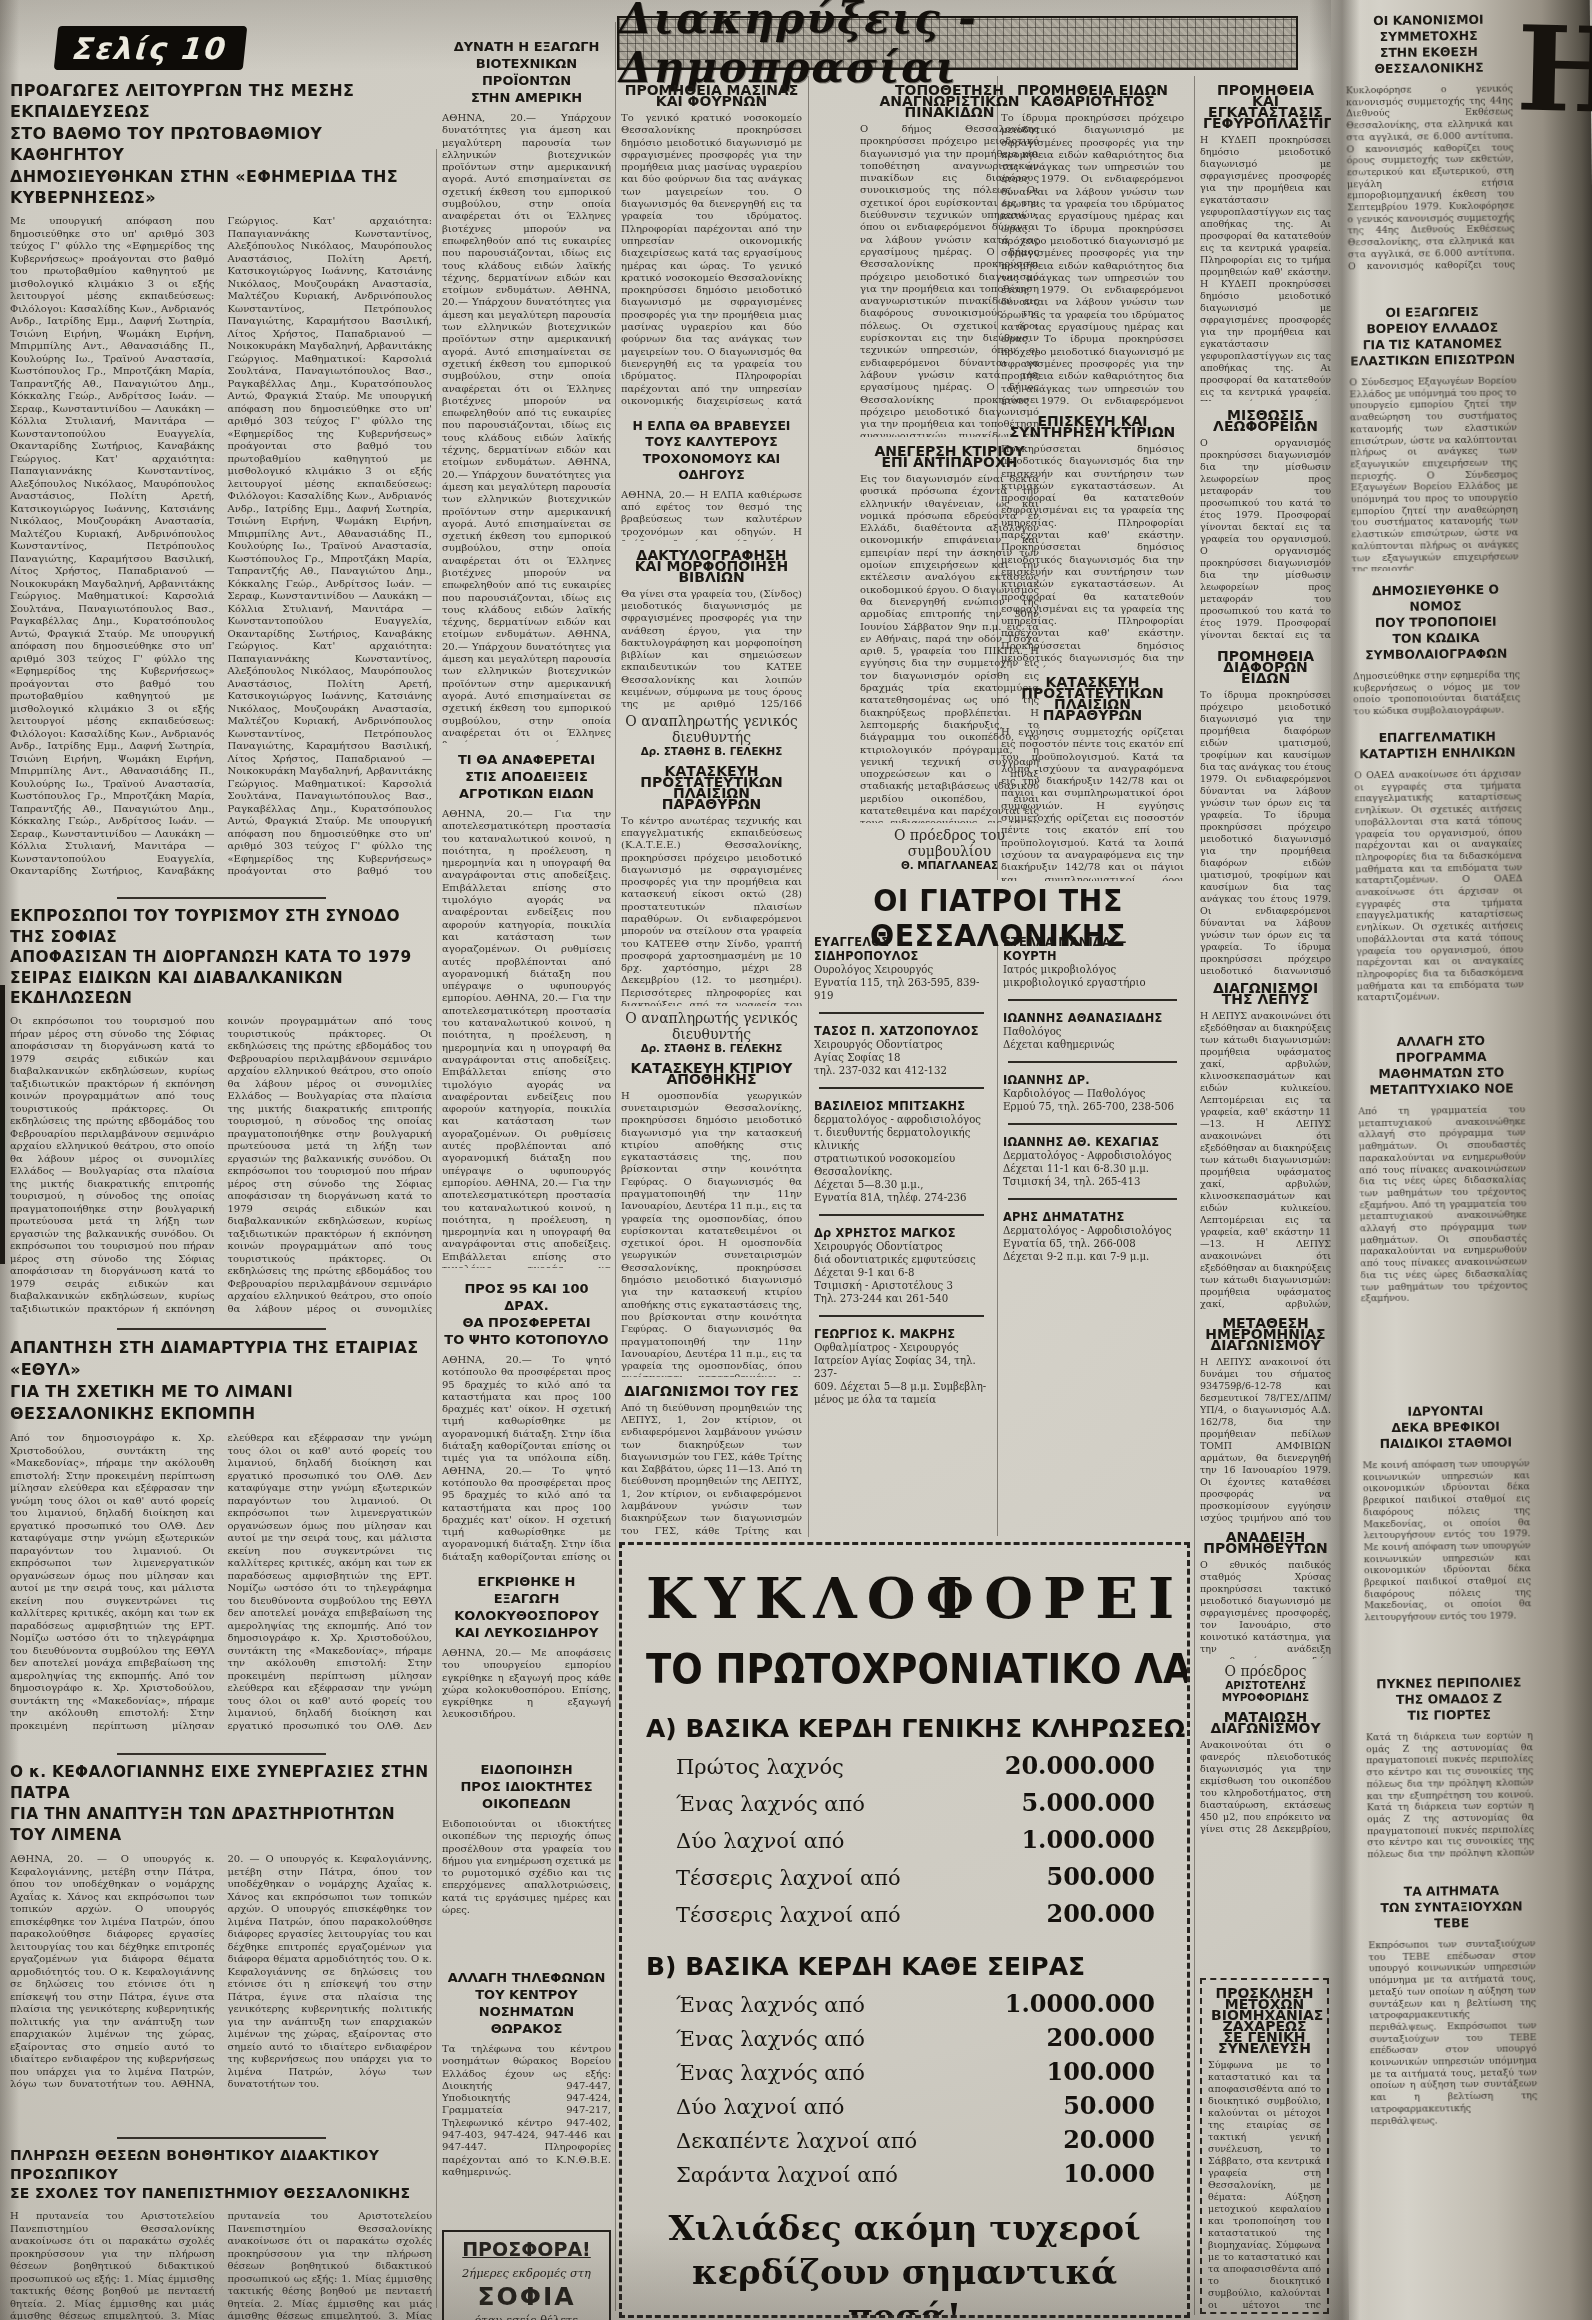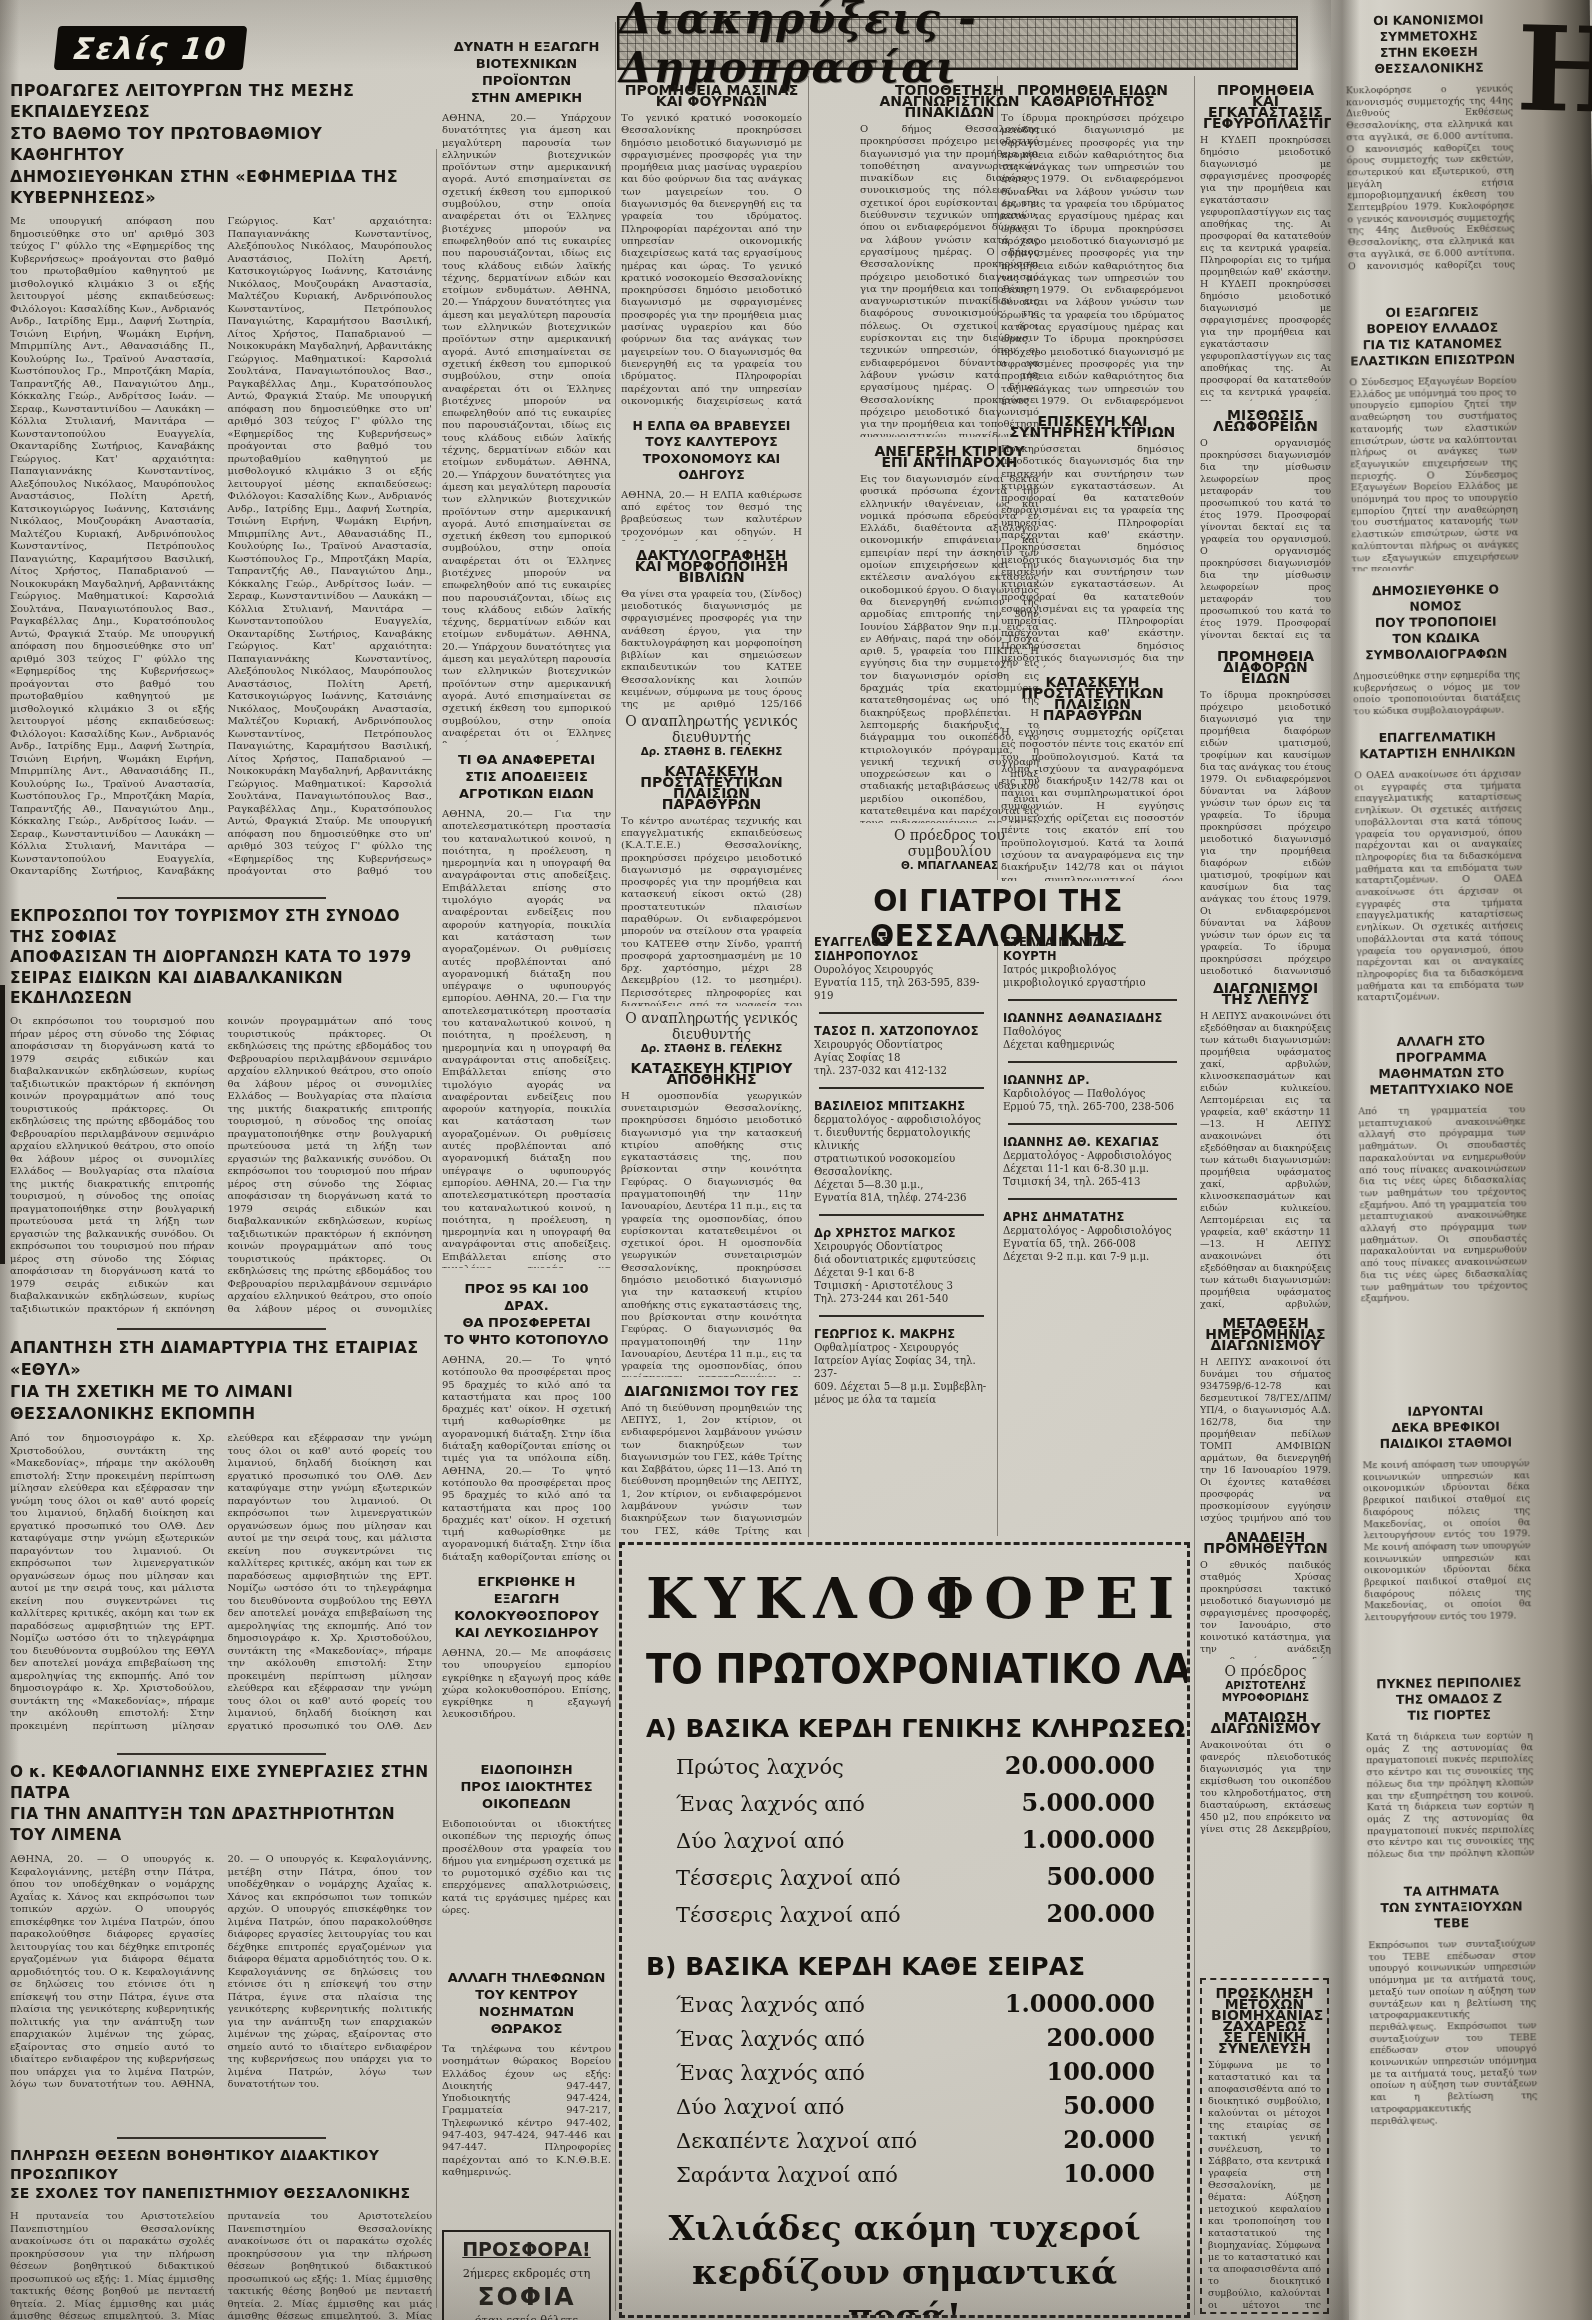--- a/index.html
+++ b/index.html
@@ -36,21 +36,21 @@
   .ch{font-family:"DejaVu Sans",sans-serif;font-weight:bold;font-size:13px;line-height:17px;text-align:center;color:#191611;margin:0 2px 6px;}
   .cb{font-size:10px;line-height:12.3px;text-align:justify;overflow:hidden;color:#2e2b25;}
   #c0h{margin-top:4px;} #c0b{height:631px;}
   #c1h{margin-top:8px;} #c1b{height:460px;}
   #c2h{margin-top:12px;} #c2b{height:209px;}
   #c3h{margin-top:10px;} #c3b{height:100px;}
   #c4h{margin-top:14px;} #c4b{height:145px;}
   #c5h{margin-top:6px;}  #c5b{height:175px;}
   #prosfora{margin-top:12px;border:2px solid #24211c;height:195px;text-align:center;padding:6px 4px;box-sizing:border-box;}
   #prosfora .pt{font:bold 19px "DejaVu Sans",sans-serif;text-decoration:underline;}
-  #prosfora .p1{font-size:11.4px;margin-top:6px;}
+  #prosfora .p1{font-size:11.4px;margin-top:6px;font-style:italic;}
   #prosfora .pbig{font:bold 25px "DejaVu Sans",sans-serif;letter-spacing:2px;margin:2px 0;}
   #prosfora .p2{font-size:11.4px;}
   
   #banner{position:absolute;left:617px;top:16px;width:681px;height:54px;box-sizing:border-box;
     border:2px solid #1b1813;display:flex;align-items:center;justify-content:flex-start;
     background:
       repeating-linear-gradient(0deg, rgba(25,22,18,.45) 0 1px, transparent 1px 8px),
       repeating-linear-gradient(90deg, rgba(25,22,18,.45) 0 1px, transparent 1px 8px),
       repeating-linear-gradient(45deg, rgba(25,22,18,.10) 0 3px, transparent 3px 6px),
       #b2ada1;}

